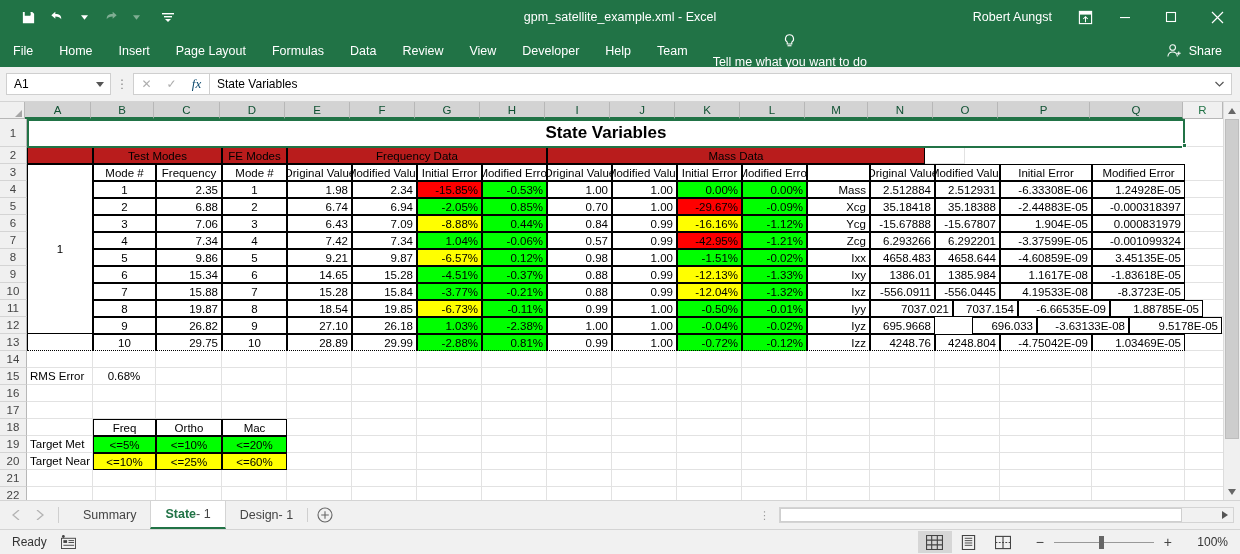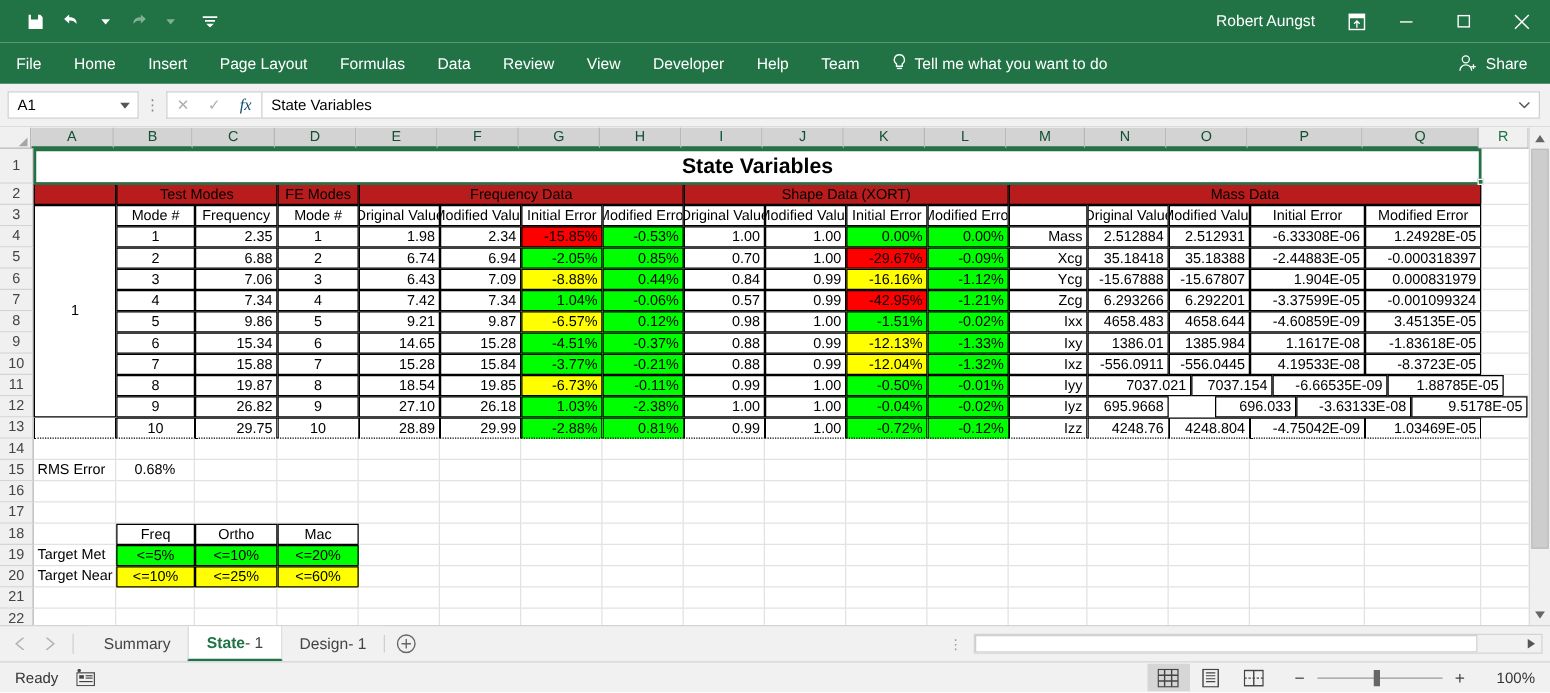--- a/index.html
+++ b/index.html
@@ -36,21 +36,21 @@
     width: 46px; height: 34px; display: flex; align-items: center; justify-content: center;
     color: #fff; font-size: 13px;
   }
 
   
   .menubar {
     height: 33px; background: #217346; display: flex; align-items: center;
     color: #fff; font-size: 12.5px; flex: 0 0 33px; position: relative;
   }
   .menuitem { padding: 0 13px; height: 33px; display:flex; align-items:center; white-space: nowrap;}
-  .tellme { display: flex; align-items: center; gap: 6px; padding: 0 12px; height: 33px; }
+  .tellme { display: flex; align-items: center; gap: 6px; padding: 0 12px; height: 33px; flex-direction: column; }
   .bulb { font-size: 13px; }
   .share {
     margin-left: auto; display:flex; align-items:center; gap:6px;
     padding-right: 18px; font-size: 12.5px;
   }
 
   
   .fbar-wrap {
     background: #f1f1f1; border-bottom: 1px solid #d4d4d4;
     padding: 6px 8px 6px 6px; display: flex; align-items: center; gap: 0;
@@ -233,20 +233,21 @@
       </div>
       <div class="qat-btn" style="margin-left:6px;">
         <svg width="12" height="10" viewBox="0 0 12 10">
             <rect x="0" y="1" width="12" height="1.4" fill="#fff"></rect>
             <rect x="2" y="4" width="8" height="1.4" fill="#fff"></rect>
             <path d="M3 7h6L6 10z" fill="#fff"></path>
           </svg>
       </div>
     </div>
 
+    <div class="win-title">gpm_satellite_example.xml  -  Excel</div>
 
     <div class="title-right">
       <div class="acct-name">Robert Aungst</div>
       <div class="ribbon-display">
         <svg width="15" height="15" viewBox="0 0 16 16">
             <rect x="1.5" y="1.5" width="13" height="13" fill="none" stroke="#fff" stroke-width="1.2"></rect>
             <rect x="1.5" y="1.5" width="13" height="3.4" fill="#fff"></rect>
             <path d="M8 13V7.5M5.6 9.6L8 7.2l2.4 2.4" stroke="#fff" stroke-width="1.1" fill="none"></path>
           </svg>
       </div>
@@ -385,21 +386,20 @@
           <div class="gridrow tall">
             <div class="cell c title-cell bx" style="width:1158px">State Variables</div>
             <div class="cell" style="width:40px"></div>
           </div>
 
           <div class="gridrow">
             <div class="cell cyan bx" style="width:66px"></div>
             <div class="cell c cyan bx" style="width:129px">Test Modes</div>
             <div class="cell c cyan bx" style="width:65px">FE Modes</div>
             <div class="cell c cyan bx" style="width:260px">Frequency Data</div>
-            <div class="cell c cyan bx" style="width:260px">Shape Data (XORT)</div>
             <div class="cell c cyan bx" style="width:378px">Mass Data</div>
             <div class="cell" style="width:40px"></div>
           </div>
 
           <div class="gridrow">
             <div class="cell c bx" style="width:66px">Configuration</div>
             <div class="cell c bx" style="width:63px">Mode #</div>
             <div class="cell c bx" style="width:66px">Frequency</div>
             <div class="cell c bx" style="width:65px">Mode #</div>
             <div class="cell c bx" style="width:65px">Original Value</div>

